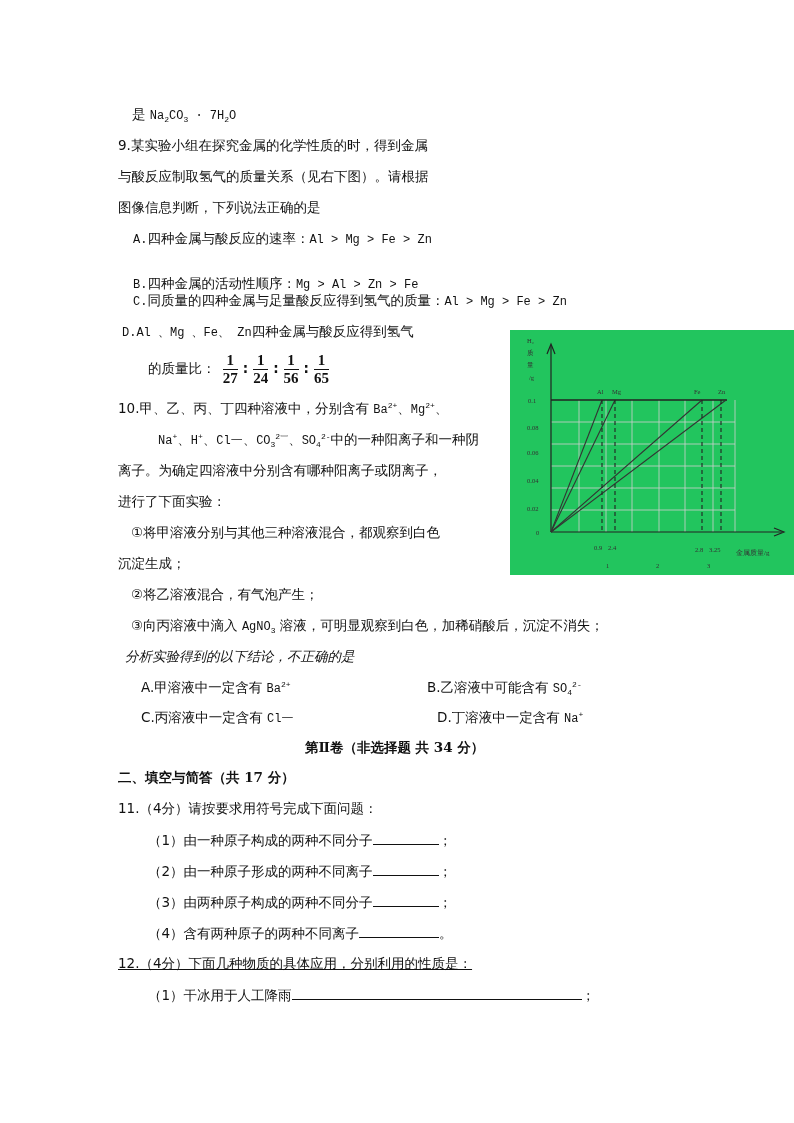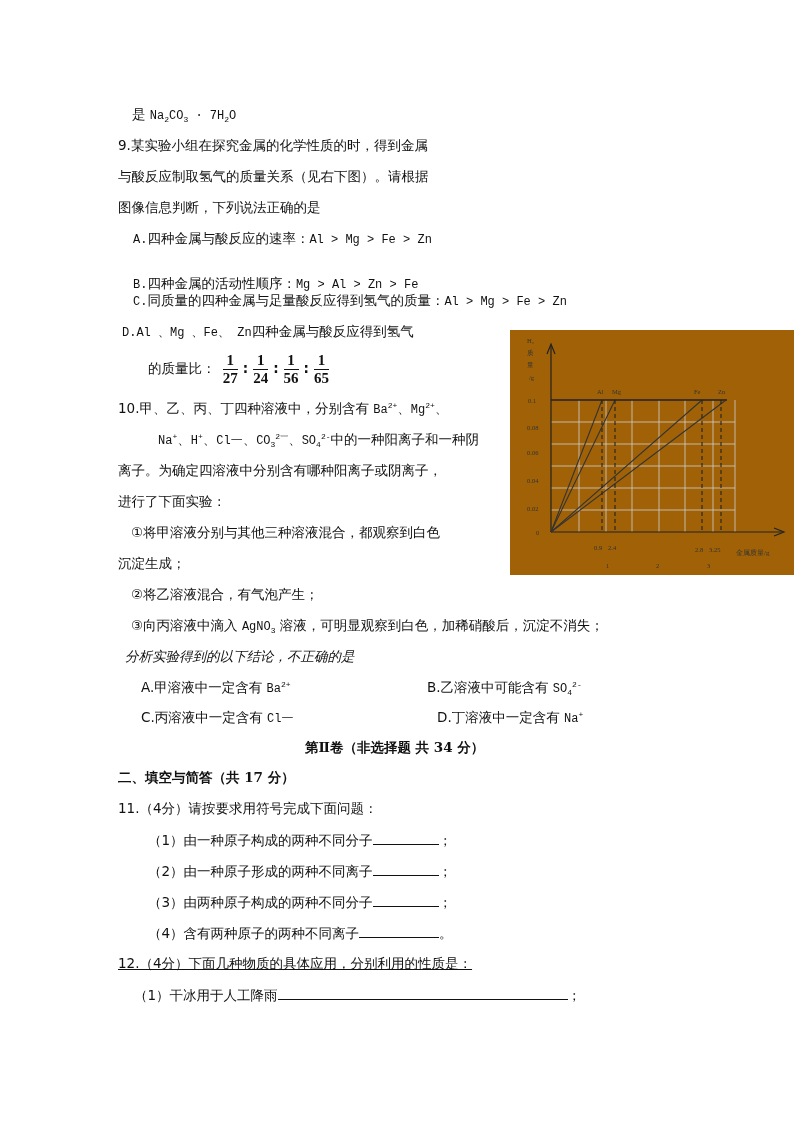--- a/index.html
+++ b/index.html
@@ -9,21 +9,21 @@
   .mono { font-family: "Liberation Mono", "DejaVu Sans Mono", monospace; font-size: 12px; }
   sub, sup { font-size: 8px; line-height: 0; }
   .bold { font-weight: bold; }
   .frac { display: inline-block; vertical-align: middle; text-align: center;
           font-family: "Liberation Serif", "DejaVu Serif", serif; font-weight: bold;
           font-size: 15px; line-height: 17px; margin: 0 3px; }
   .frac .num { display: block; border-bottom: 1.6px solid #111; padding: 0 1px; }
   .frac .den { display: block; }
   .colon { font-weight: bold; margin: 0 2px; }
   .blank { display: inline-block; border-bottom: 1px solid #111; height: 15px; vertical-align: baseline; }
-  .chart { position: absolute; left: 510px; top: 330px; width: 284px; height: 245px; background: #a16207; }
+  .chart { position: absolute; left: 510px; top: 330px; width: 284px; height: 245px; background: #22c55e; }
   .chart svg { display: block; }
 </style>
 </head>
 <body>
 
 <div class="line" style="left:132px; top:104px;">
   <span>是 </span><span class="mono"><span>Na</span><sub>2</sub><span>CO</span><sub>3</sub><span> · 7H</span><sub>2</sub><span>O</span></span>
 </div>
 
 <div class="line" style="left:118px; top:135px;">9.某实验小组在探究金属的化学性质的时，得到金属</div>
@@ -87,21 +87,21 @@
   <span>（2）由一种原子形成的两种不同离子</span><span class="blank" style="width:66px;"></span><span>；</span>
 </div>
 <div class="line" style="left:148px; top:891px;">
   <span>（3）由两种原子构成的两种不同分子</span><span class="blank" style="width:66px;"></span><span>；</span>
 </div>
 <div class="line" style="left:148px; top:922px;">
   <span>（4）含有两种原子的两种不同离子</span><span class="blank" style="width:80px;"></span><span>。</span>
 </div>
 
 <div class="line" style="left:118px; top:953px;text-decoration:underline;">12.（4分）下面几种物质的具体应用，分别利用的性质是：</div>
-<div class="line" style="left:134px; top:984px;">
+<div class="line" style="left:148px; top:984px;">
   <span>（1）干冰用于人工降雨</span><span class="blank" style="width:290px;"></span><span>；</span>
 </div>
 
 <div class="chart">
   <svg width="284" height="245" viewBox="0 0 284 245">
 
     <g stroke="#cfcfcf" stroke-width="0.8">
       <line x1="41" y1="92" x2="225" y2="92"></line>
       <line x1="41" y1="114" x2="225" y2="114"></line>
       <line x1="41" y1="136" x2="225" y2="136"></line>

